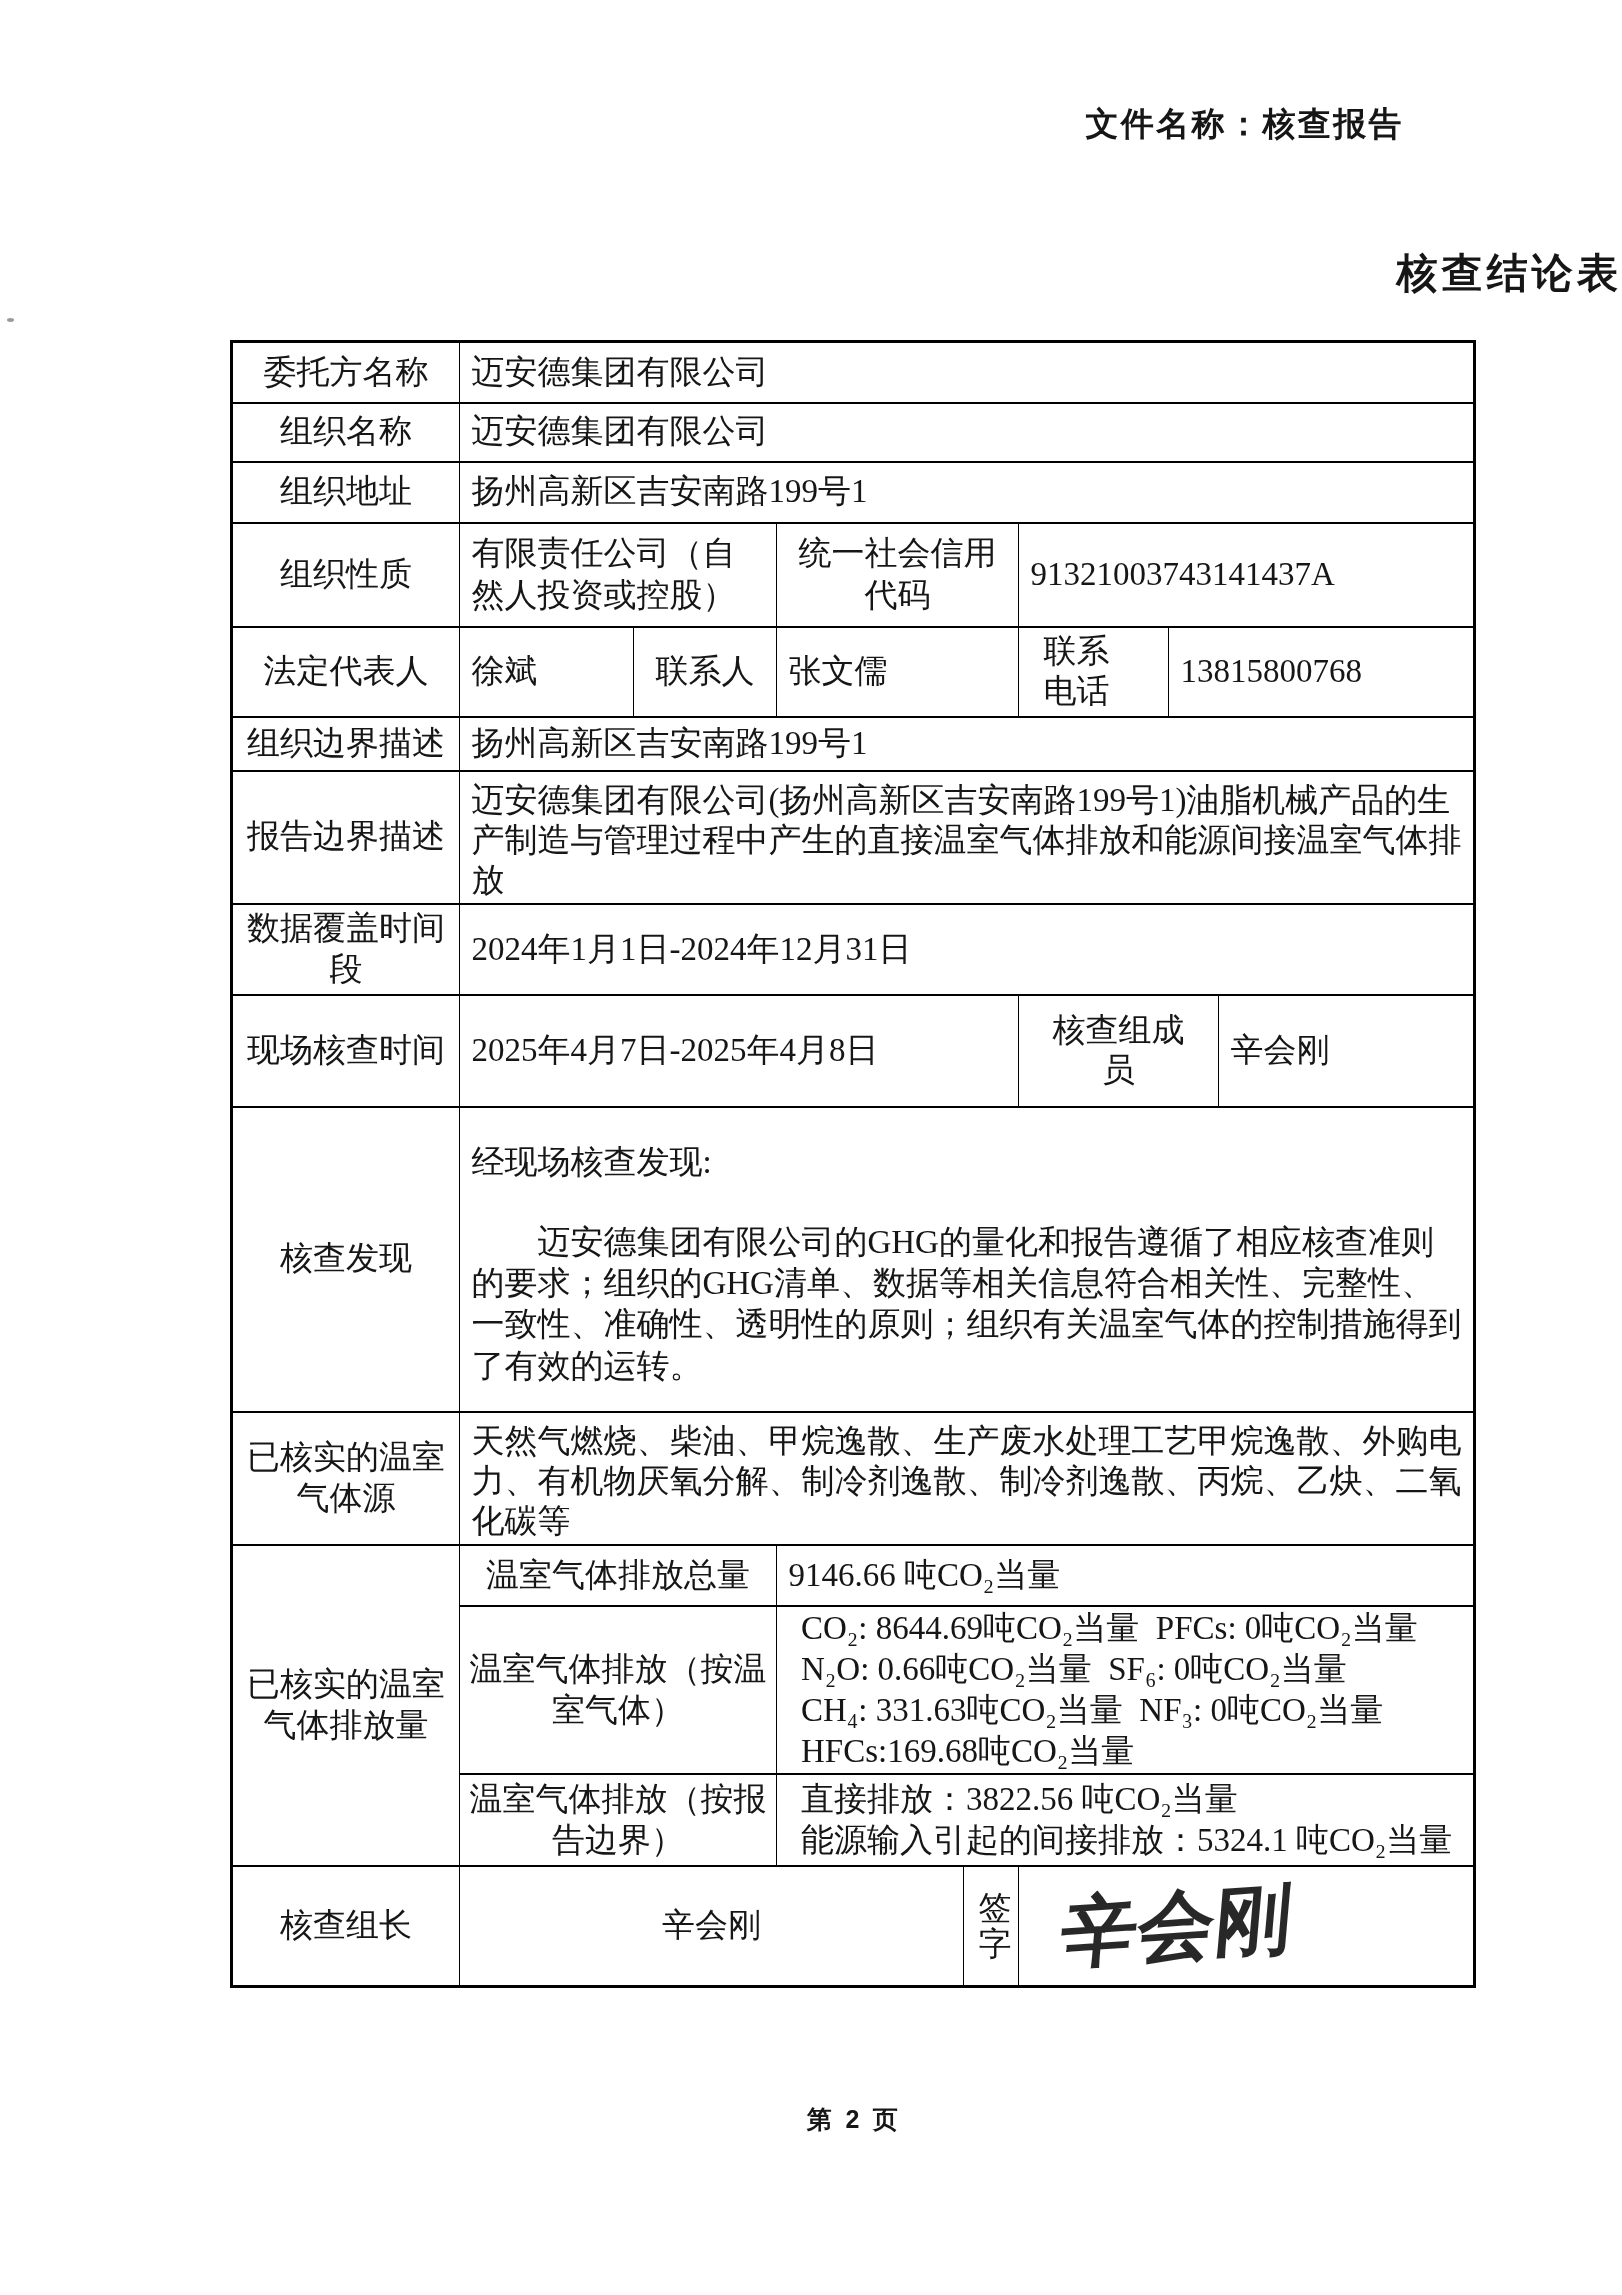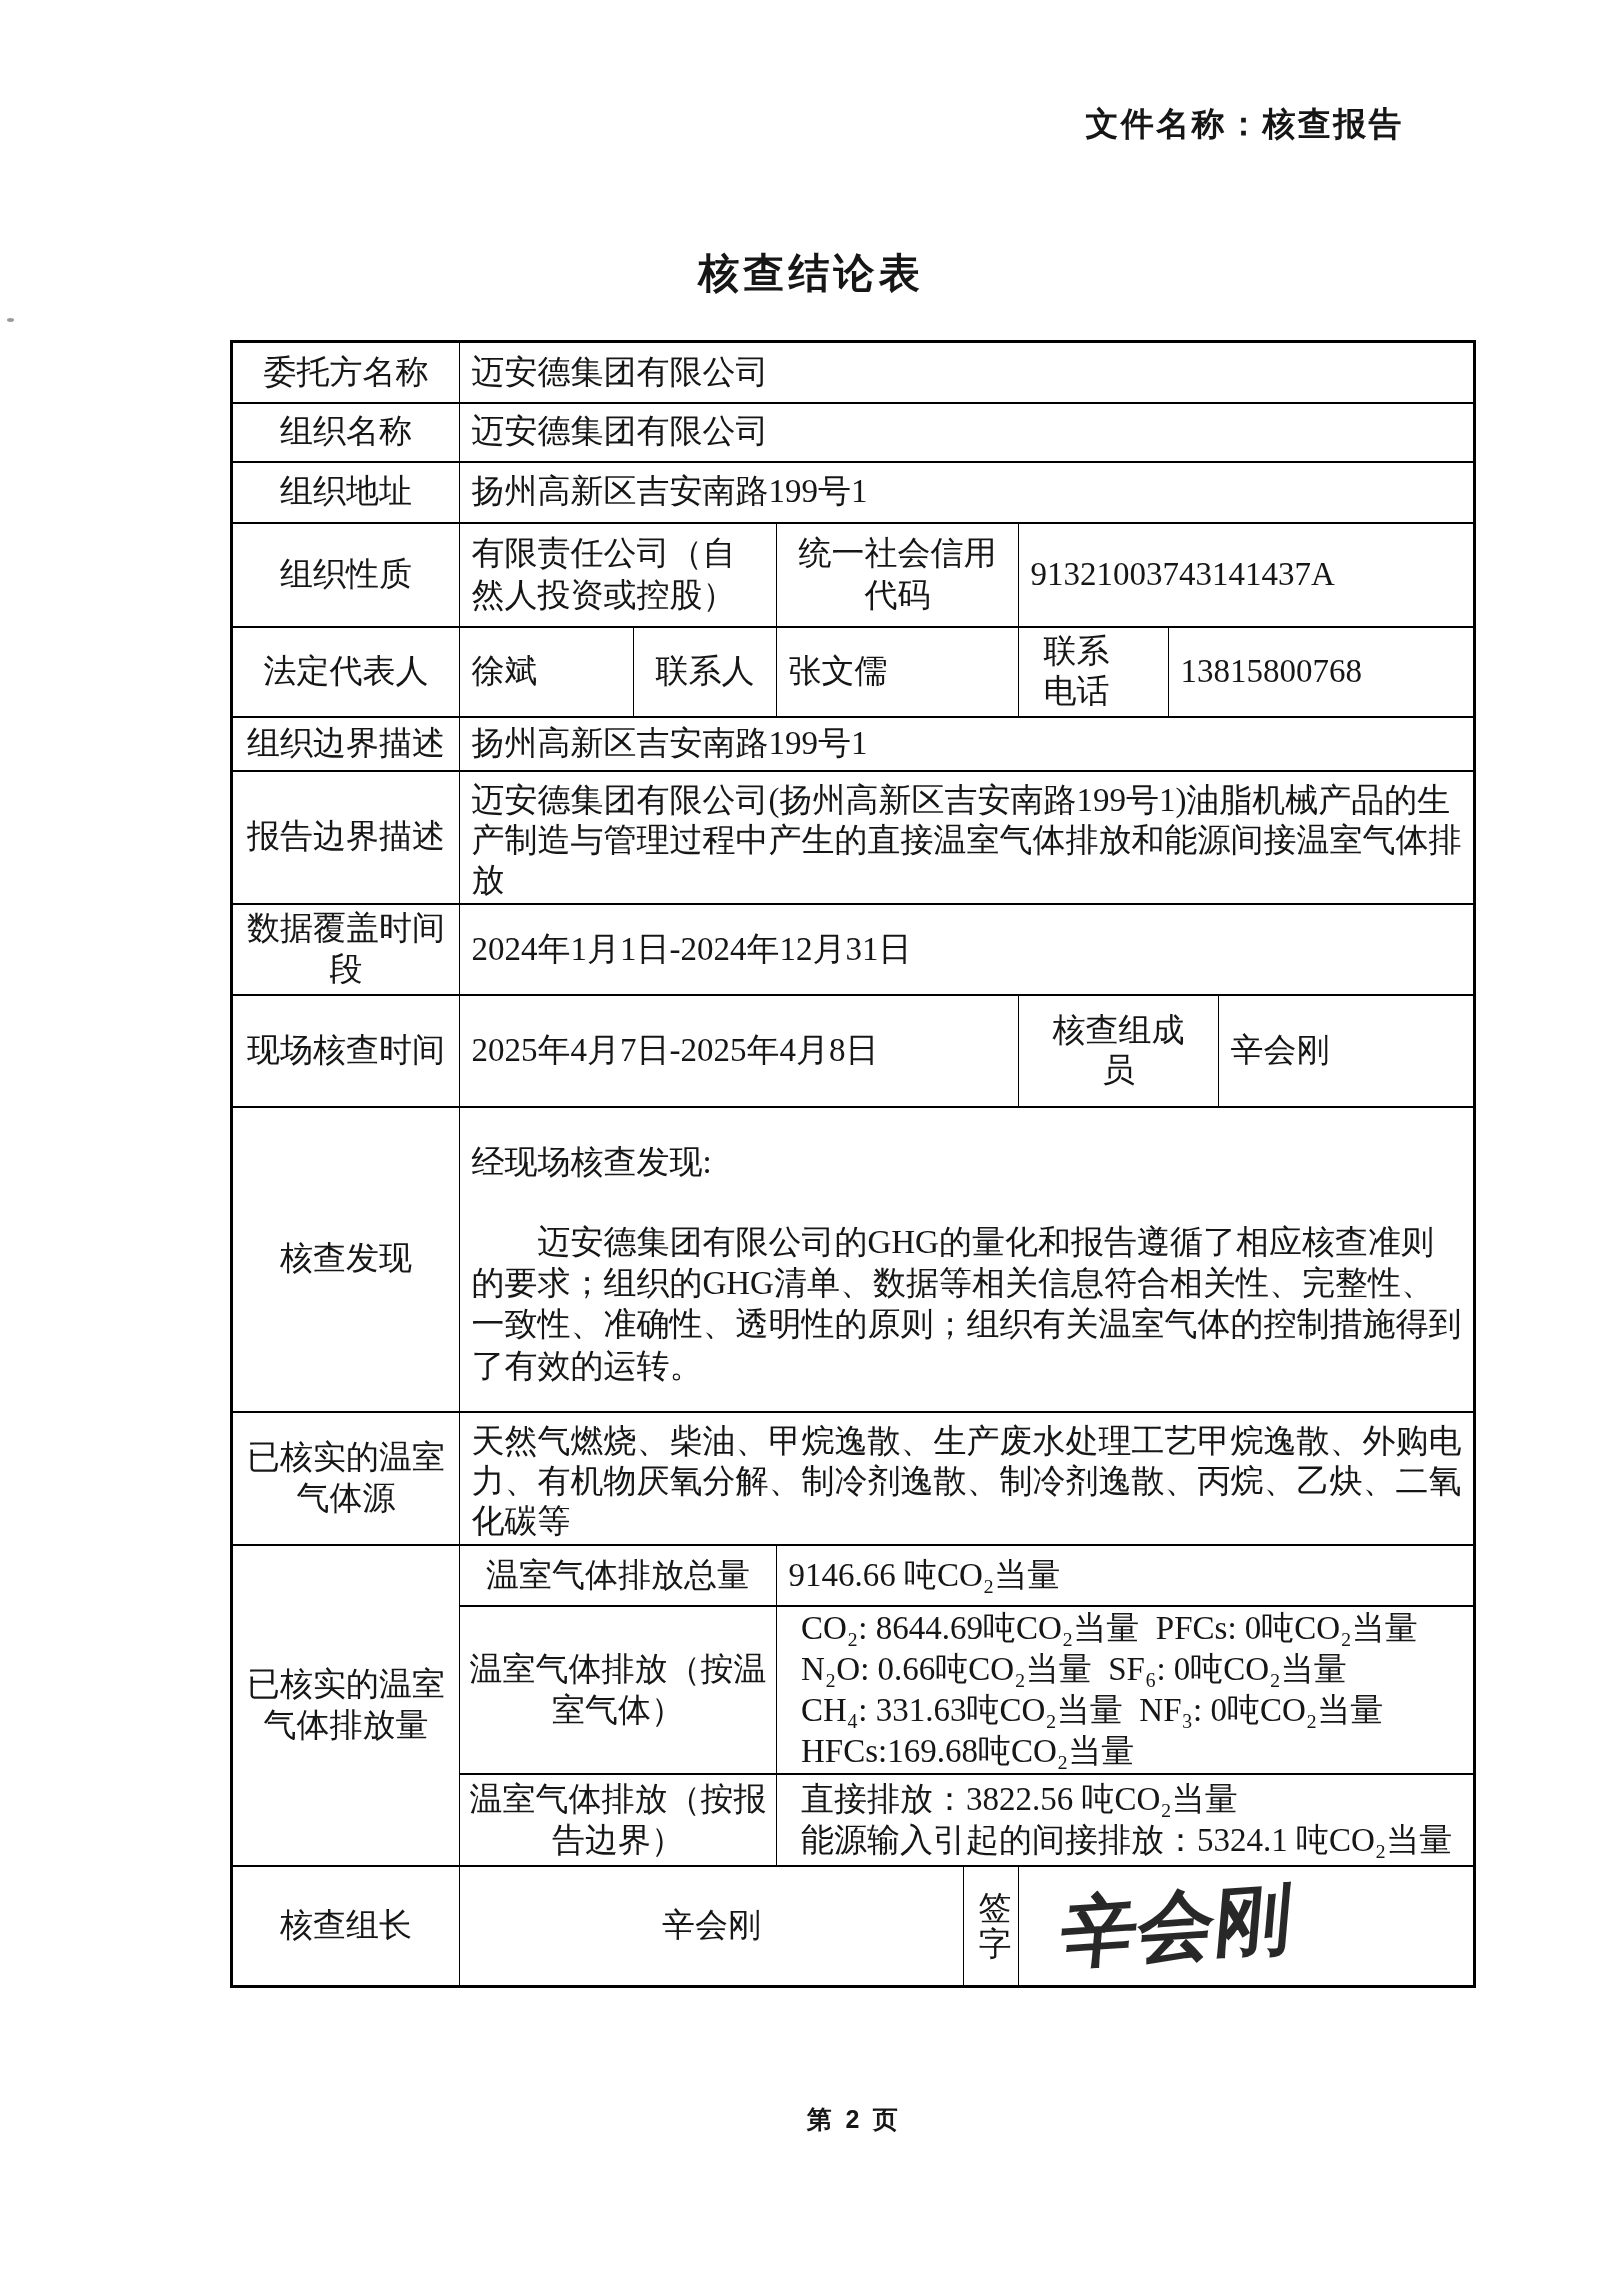--- a/index.html
+++ b/index.html
@@ -10,21 +10,21 @@
   }
   .page{position:relative;width:1622px;height:2295px;background:#ffffff;overflow:hidden;}
 
   .doc-header{
     position:absolute;top:102px;right:218px;
     font-size:33px;font-weight:bold;letter-spacing:2.4px;
     font-family:"Liberation Sans","DejaVu Sans",sans-serif;
   }
   .doc-title{
     position:absolute;top:246px;left:0;width:100%;margin:0;
-    text-align:center;font-size:41px;font-weight:bold;letter-spacing:4.1px;
+    text-align:right;font-size:41px;font-weight:bold;letter-spacing:4.1px;
     font-family:"Liberation Sans","DejaVu Sans",sans-serif;
   }
   .artifact-dot{
     position:absolute;left:6.5px;top:318px;width:7.3px;height:4.1px;
     background:#9a9a9a;border-radius:50%;
   }
 
   table.conclusion-table{
     position:absolute;top:340px;left:230px;width:1243px;
     border-collapse:collapse;table-layout:fixed;

